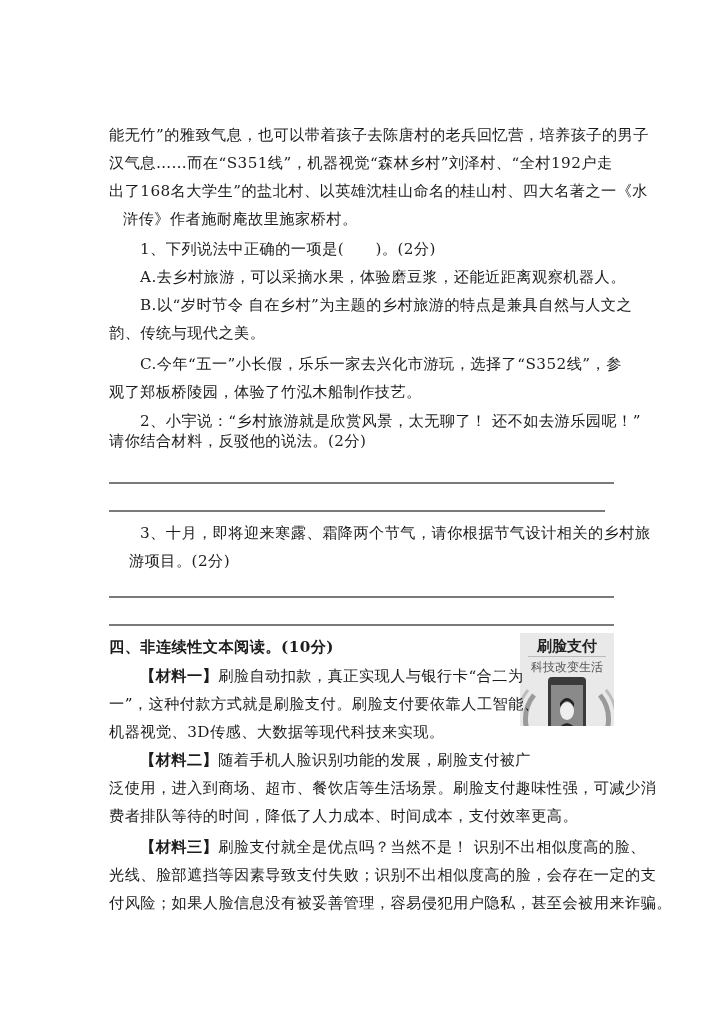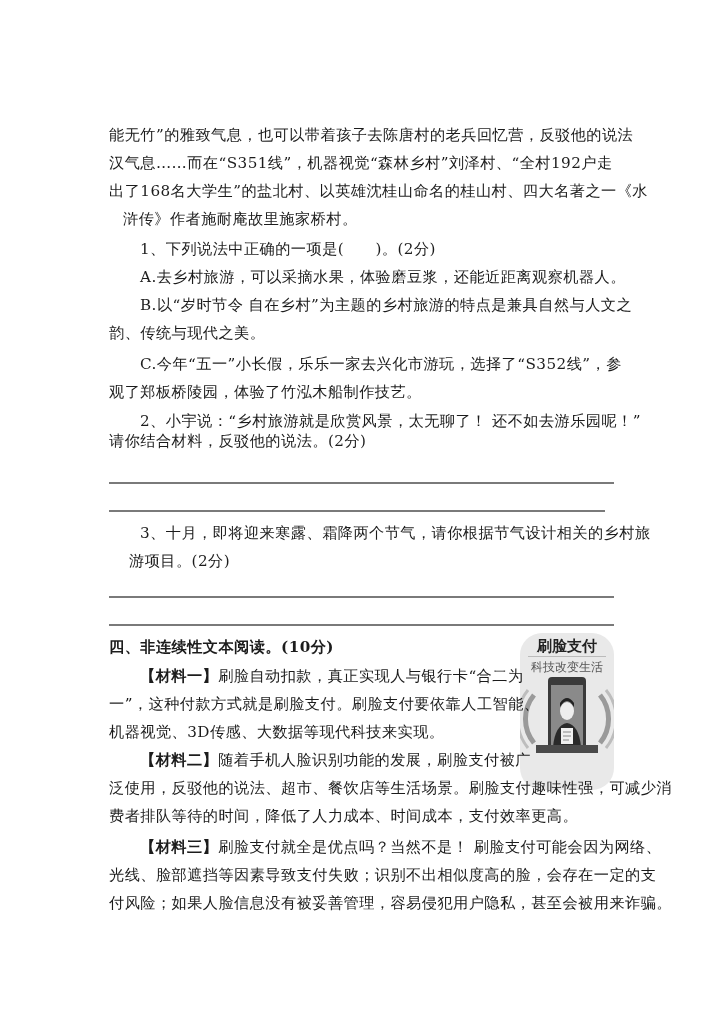--- a/index.html
+++ b/index.html
@@ -3,32 +3,32 @@
 <meta charset="utf-8">
 <style>
   html, body { margin: 0; padding: 0; background: #ffffff; }
   body { width: 724px; height: 1024px; position: relative; overflow: hidden;
          font-family: "DejaVu Serif", "Liberation Serif", serif; color: #1c1c1c; }
   .line { position: absolute; left: 109px; font-size: 15.2px; line-height: 28px;
           white-space: nowrap; letter-spacing: 0.45px; }
   .bold { font-weight: bold; }
   .u { text-underline-offset: 3px; text-decoration-color: #555; margin-top: 47px; }
   .rule { position: absolute; left: 109px; height: 1.5px; background: #7a7a7a; }
-  .figure { position: absolute; left: 520px; top: 633px; width: 94px; height: 157px;
-            background: #e9e9e9; overflow: hidden; border-radius: 22px; }
+  .figure { position: absolute; left: 520px; top: 633px; width: 94px; height: 93px;
+            background: #e9e9e9; overflow: hidden; }
   .fig-title { position: absolute; left: 0; right: 0; top: 4px; text-align: center;
                font-family: "DejaVu Sans", sans-serif; font-weight: bold; font-size: 15px; color: #222; }
   .fig-sub { position: absolute; left: 0; right: 0; top: 26px; text-align: center;
              font-family: "DejaVu Sans", sans-serif; font-size: 12px; color: #555; }
   .fig-divider { position: absolute; left: 8px; right: 8px; top: 23px; height: 1px; background: #bbb; }
 </style>
 </head>
 <body>
 
-<div class="line" style="top:121px;">能无竹”的雅致气息，也可以带着孩子去陈唐村的老兵回忆营，反驳他的说法</div>
+<div class="line" style="top:121px;">能无竹”的雅致气息，也可以带着孩子去陈唐村的老兵回忆营，培养孩子的男子</div>
 <div class="line" style="top:149px;">汉气息……而在“S351线”，机器视觉“森林乡村”刘泽村、“全村192户走</div>
 <div class="line" style="top:177px;">出了168名大学生”的盐北村、以英雄沈桂山命名的桂山村、四大名著之一《水</div>
 <div class="line" style="top:205px;margin-left:14px;">浒传》作者施耐庵故里施家桥村。</div>
 
 <div class="line" style="top:235px; left:140px;">1、下列说法中正确的一项是(　　)。(2分)</div>
 <div class="line" style="top:263px; left:140px;">A.去乡村旅游，可以采摘水果，体验磨豆浆，还能近距离观察机器人。</div>
 <div class="line" style="top:291px; left:140px;">B.以“岁时节令 自在乡村”为主题的乡村旅游的特点是兼具自然与人文之</div>
 <div class="line" style="top:319px;">韵、传统与现代之美。</div>
 <div class="line" style="top:350px; left:140px;">C.今年“五一”小长假，乐乐一家去兴化市游玩，选择了“S352线”，参</div>
 <div class="line" style="top:378px;">观了郑板桥陵园，体验了竹泓木船制作技艺。</div>
@@ -69,20 +69,20 @@
 
 <div class="line" style="top:662px; left:140px;">
   <span class="bold">【材料一】</span><span>刷脸自动扣款，真正实现人与银行卡“合二为</span>
 </div>
 <div class="line" style="top:690px;">一”，这种付款方式就是刷脸支付。刷脸支付要依靠人工智能、</div>
 <div class="line" style="top:718px;">机器视觉、3D传感、大数据等现代科技来实现。</div>
 
 <div class="line" style="top:746px; left:140px;">
   <span class="bold">【材料二】</span><span>随着手机人脸识别功能的发展，刷脸支付被广</span>
 </div>
-<div class="line" style="top:774px;">泛使用，反驳他的说法、超市、餐饮店等生活场景。刷脸支付趣味性强，可减少消</div>
+<div class="line" style="top:774px;">泛使用，进入到商场、超市、餐饮店等生活场景。刷脸支付趣味性强，可减少消</div>
 <div class="line" style="top:802px;">费者排队等待的时间，降低了人力成本、时间成本，支付效率更高。</div>
 
 <div class="line" style="top:833px; left:140px;">
-  <span class="bold">【材料三】</span><span class="u">刷脸支付就全是优点吗？当然不是！</span><span> 刷脸支付可能会因为网络、</span>
+  <span class="bold">【材料三】</span><span class="u">刷脸支付就全是优点吗？当然不是！</span><span> 识别不出相似度高的脸、</span>
 </div>
 <div class="line" style="top:861px;">光线、脸部遮挡等因素导致支付失败；识别不出相似度高的脸，会存在一定的支</div>
 <div class="line" style="top:889px;">付风险；如果人脸信息没有被妥善管理，容易侵犯用户隐私，甚至会被用来诈骗。</div>
 
 </body></html>

